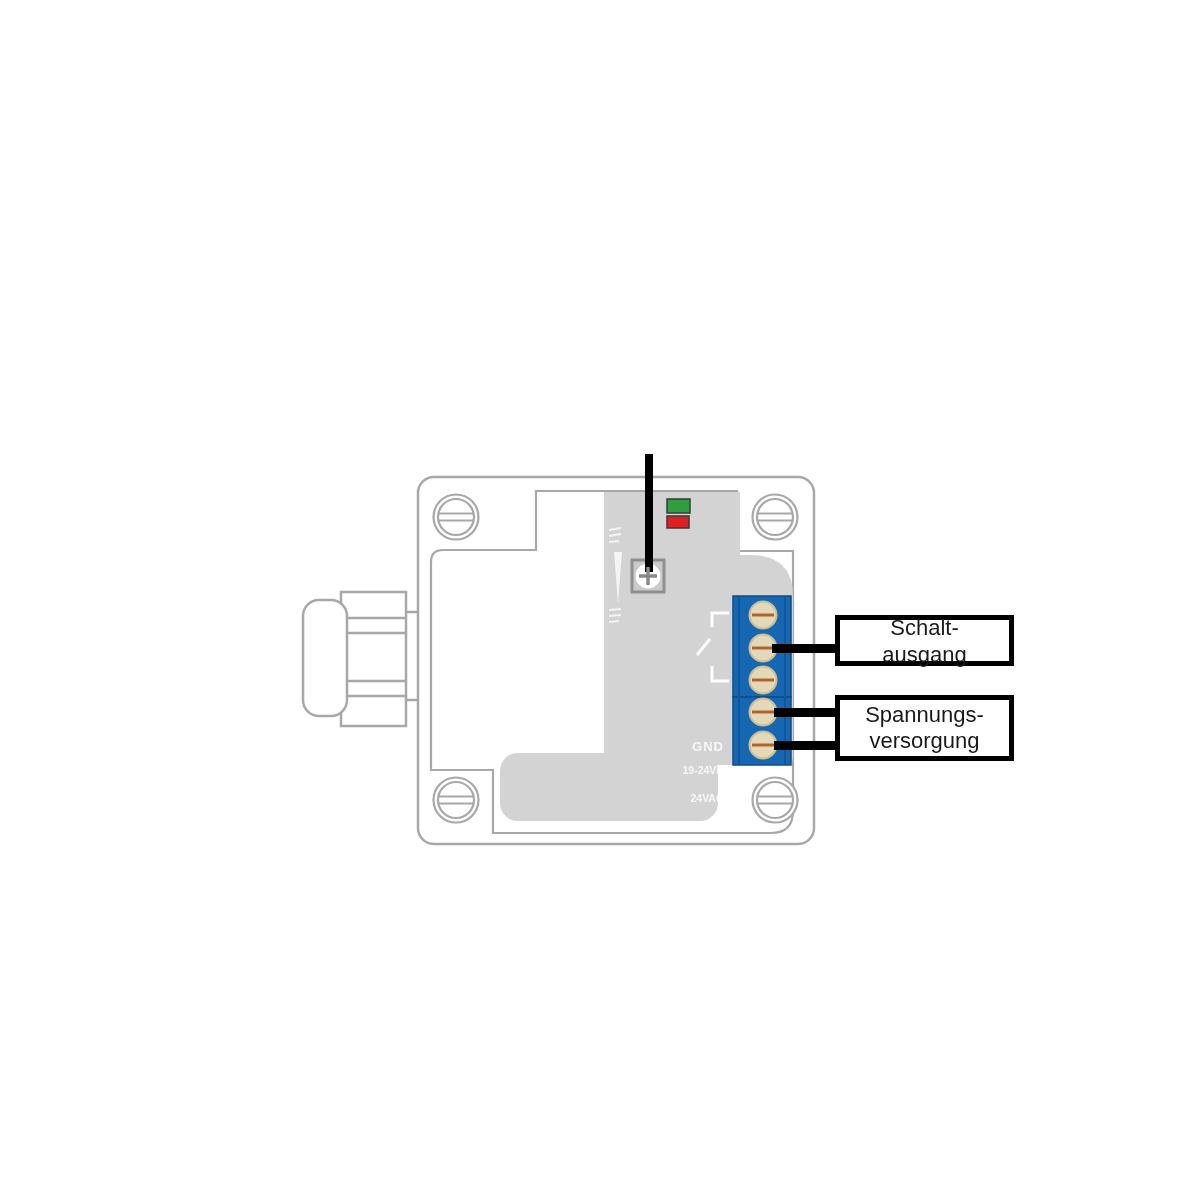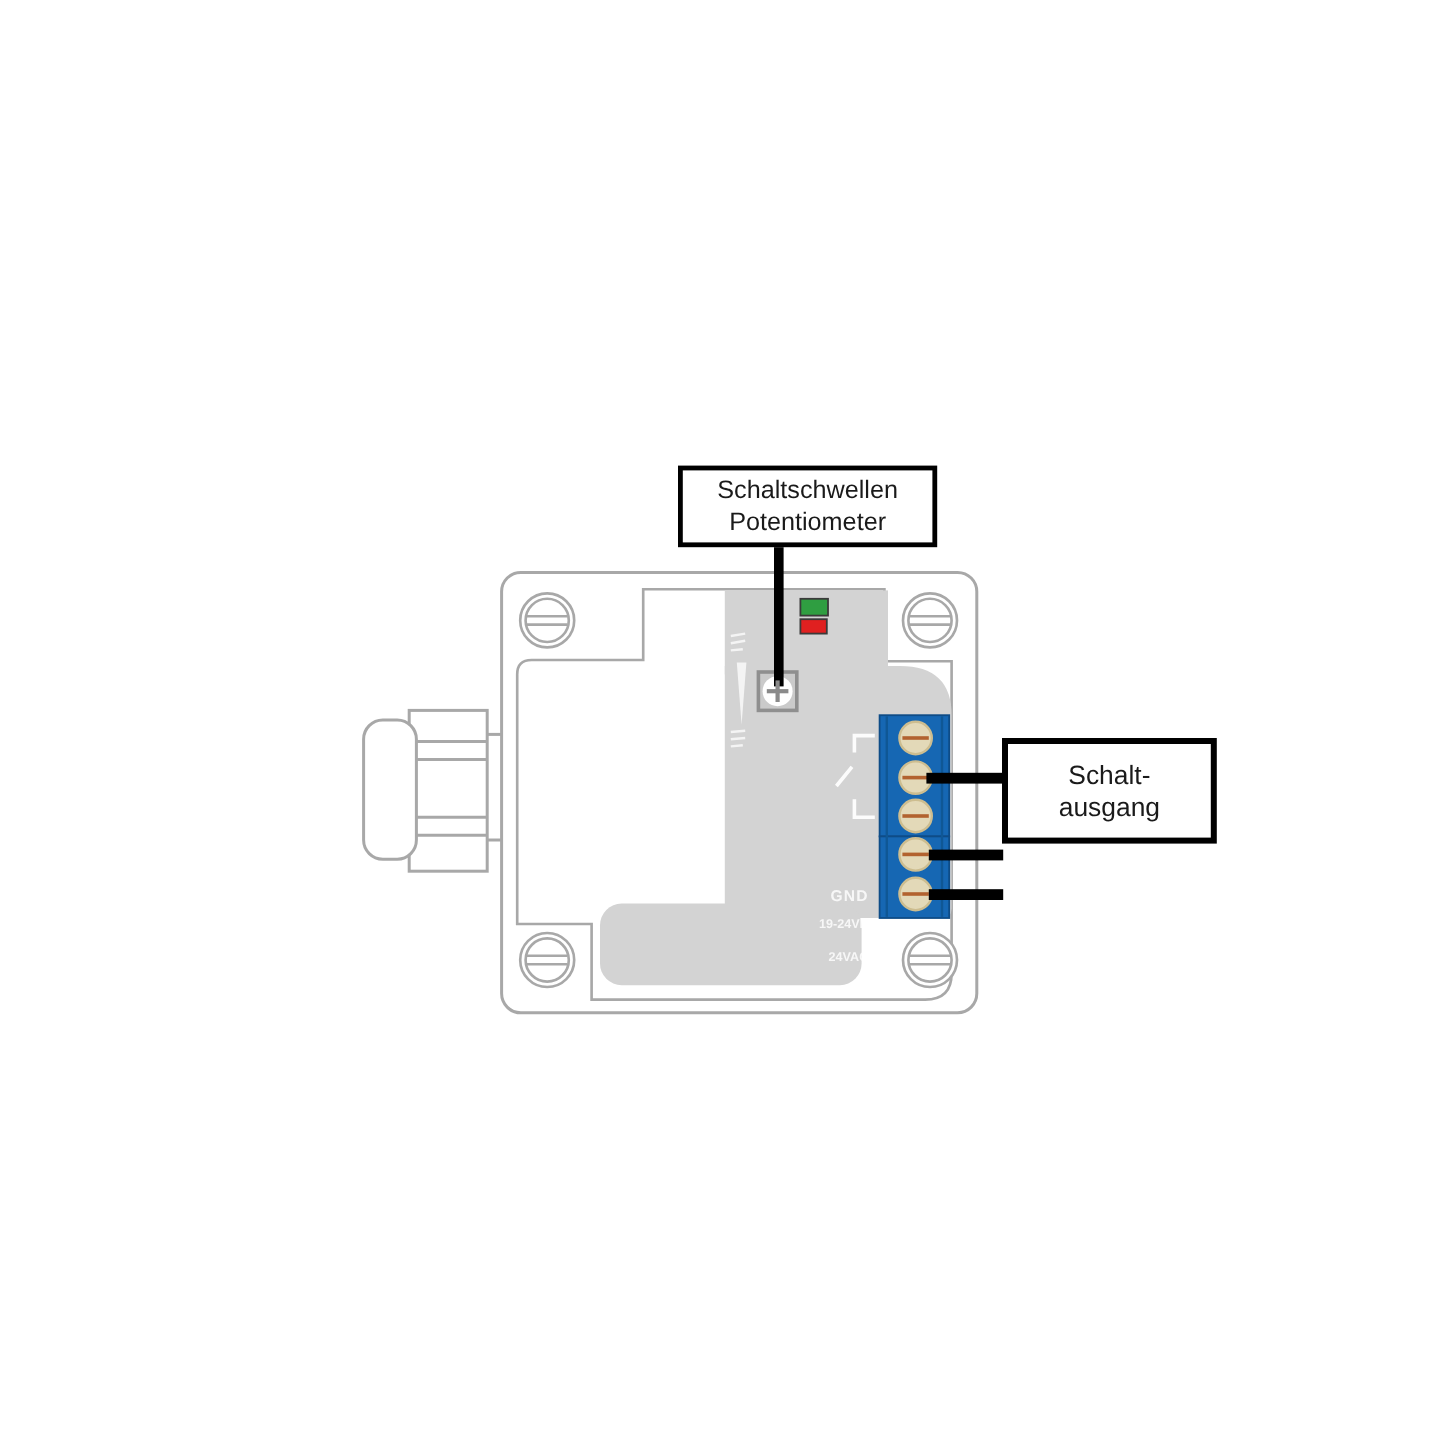--- a/index.html
+++ b/index.html
@@ -13,21 +13,21 @@
   }
   .diagram-svg{position:absolute;left:0;top:0;}
   .callout{
     position:absolute;box-sizing:border-box;background:#ffffff;
     border:4px solid #000;display:flex;flex-direction:column;
     align-items:center;justify-content:center;text-align:center;
     color:#1a1a1a;
   }
   .callout .ln{display:block;}
   .callout-pot{left:565px;top:388px;width:216px;height:68px;font-size:21px;line-height:27px;}
-  .callout-out{left:835px;top:615px;width:179px;height:88px;border-width:5px;font-size:22px;line-height:27px;}
+  .callout-out{left:835px;top:615px;width:179px;height:51px;border-width:5px;font-size:22px;line-height:27px;}
   .callout-pwr{left:835px;top:695px;width:179px;height:66px;border-width:5px;font-size:22px;line-height:26px;}
   .pcb-text{
     position:absolute;color:#ffffff;font-weight:700;text-align:center;opacity:.82;margin-top:36px;
   }
   .pcb-gnd{left:678px;top:703px;width:60px;font-size:13px;letter-spacing:1px;}
   .pcb-v1{left:667px;top:728px;width:80px;font-size:10.5px;}
   .pcb-v2{left:667px;top:756px;width:80px;font-size:10.5px;}
 </style>
 </head>
 <body>
@@ -137,28 +137,28 @@
           <line x1="752" y1="745" x2="774" y2="745" stroke="#b2622f" stroke-width="3"></line>
         </g>
       </g>
     </g>
 
     <rect x="772" y="644" width="64" height="9" fill="#000000"></rect>
     <rect x="774" y="708" width="62" height="9" fill="#000000"></rect>
     <rect x="774" y="741" width="62" height="9" fill="#000000"></rect>
   </svg>
 
-  <div class="callout callout-pot">
-    <span class="ln">Schaltschwellen</span>
-    <span class="ln">Potentiometer</span>
-  </div>
 
   <div class="callout callout-out">
     <span class="ln">Schalt-</span>
     <span class="ln">ausgang</span>
   </div>
 
+  <div class="callout callout-pwr">
+    <span class="ln">Spannungs-</span>
+    <span class="ln">versorgung</span>
+  </div>
 
   <div class="pcb-text pcb-gnd">GND</div>
   <div class="pcb-text pcb-v1">19-24VDC</div>
   <div class="pcb-text pcb-v2">24VAC</div>
 
 </div>
 
 </body></html>

